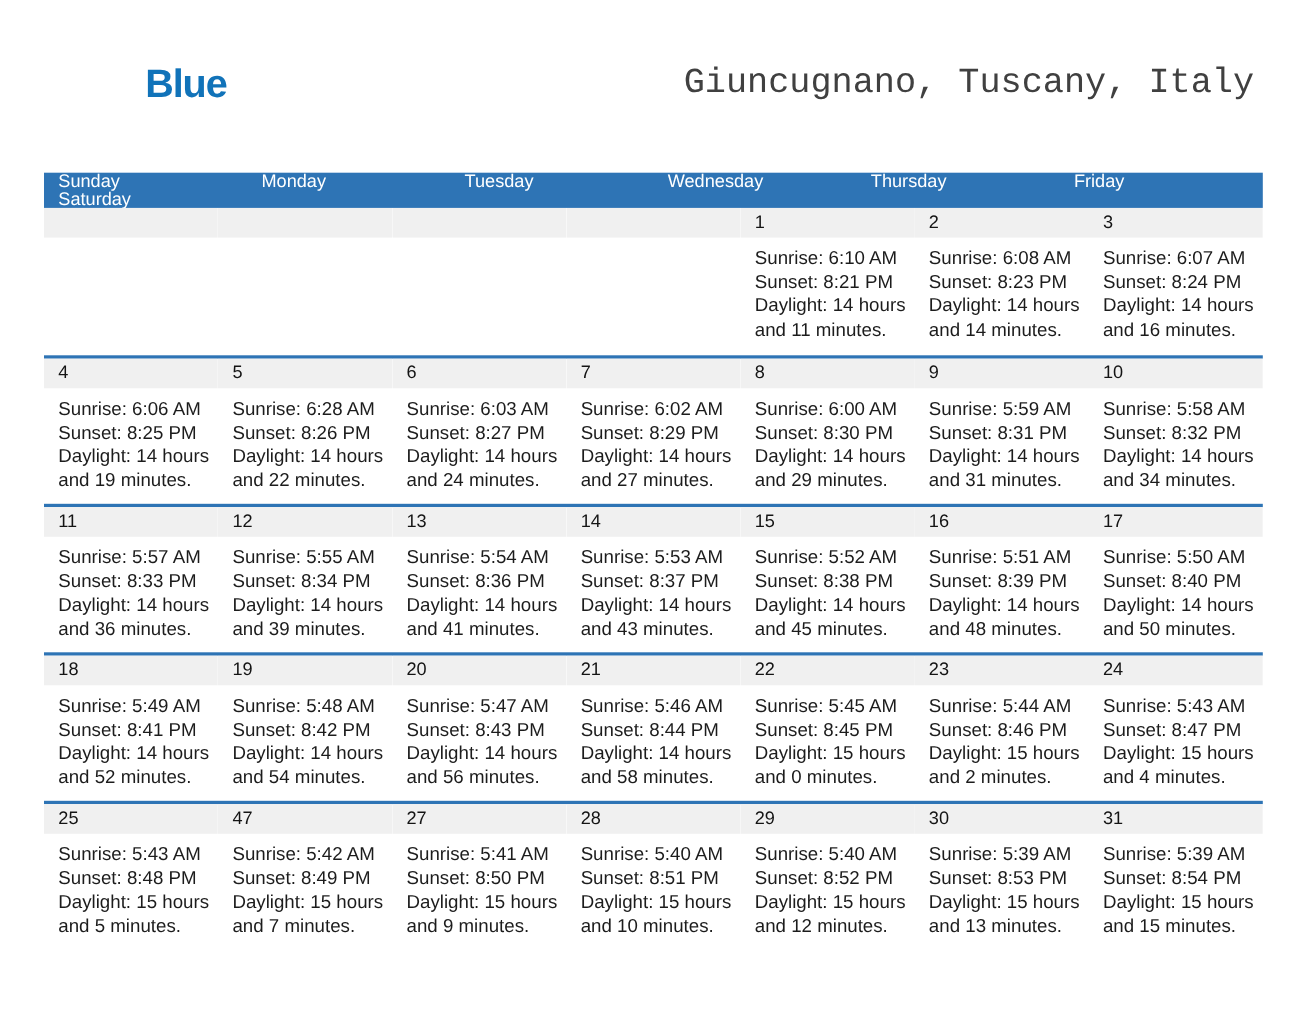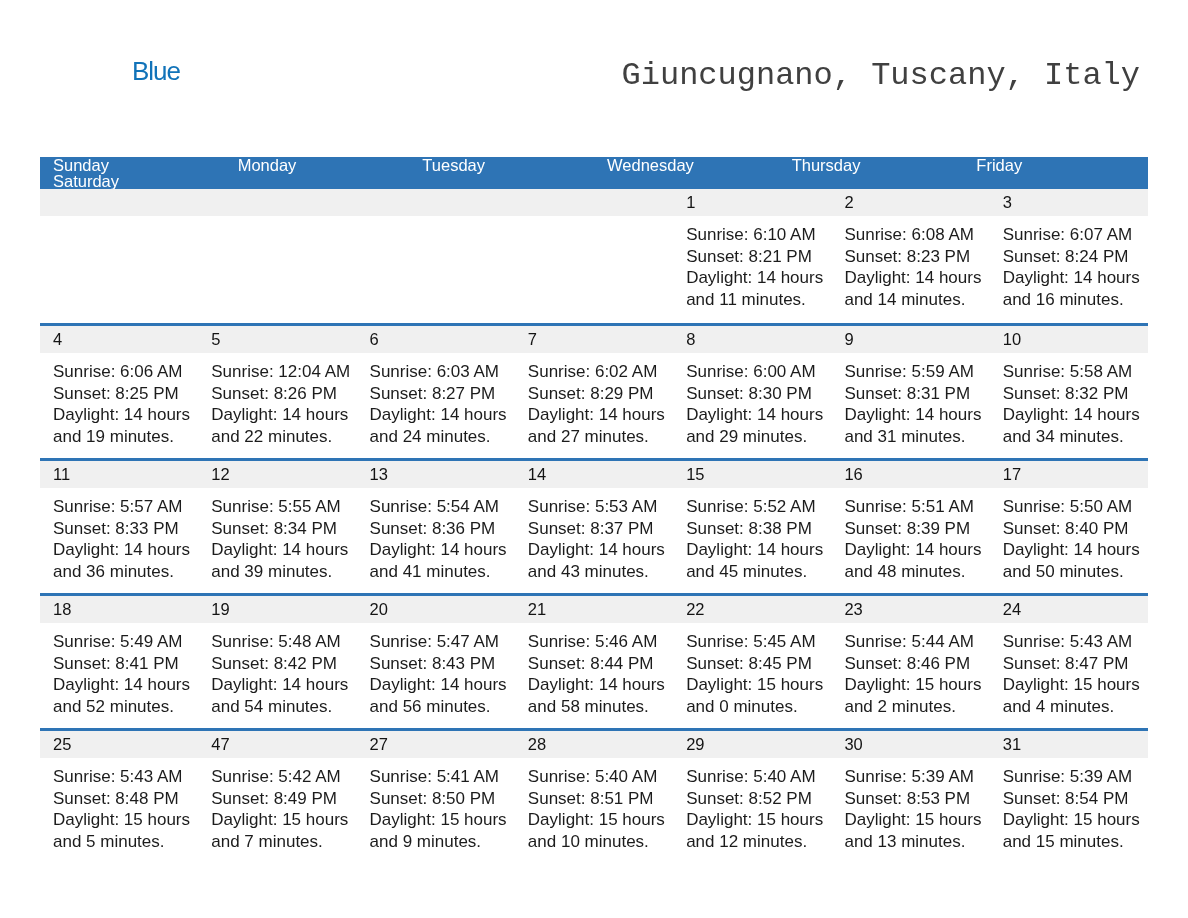--- a/index.html
+++ b/index.html
@@ -27,23 +27,23 @@
   .logo-general {
     font-size: 36px; letter-spacing: -1px;
     color: var(--logo-black); line-height: 1;
   }
   .logo-triangle {
     width: 46px; height: 31px; margin-left: 3px;
     background: var(--triangle);
     clip-path: polygon(8% 0, 100% 100%, 0 100%);
   }
   .logo-blue {
-    font-size: 26px; letter-spacing: -1px;
+    font-size: 36px; letter-spacing: -1px;
     color: var(--logo-blue); line-height: 1;
-    margin-top: 2px; padding-left: 77px;
+    margin-top: 2px; padding-left: 77px; font-weight: bold;
   }
   
   .title-block { position: absolute; right: 48px; top: 52px; text-align: right; }
   .page-title { font-size: 43px; font-weight: 400; color: #111; line-height: 1.15; margin: 0; }
   .page-subtitle { font-size: 32px; font-weight: 400; color: #404040; margin-top: 5px; font-family: Liberation Mono, monospace; }
   
   .calendar { position: absolute; left: 40px; top: 157px; width: 1108px; }
   .cal-header {
     display: grid; grid-template-columns: repeat(6, 1fr);
     background: var(--header-bg); height: 32px; align-items: center;
@@ -139,21 +139,21 @@
             <div class="day-details">
               <div>Sunrise: 6:06 AM</div>
               <div>Sunset: 8:25 PM</div>
               <div>Daylight: 14 hours</div>
               <div>and 19 minutes.</div>
             </div>
           </div>
           <div class="day-cell">
             <div class="day-band">5</div>
             <div class="day-details">
-              <div>Sunrise: 12:04 AM</div>
+              <div>Sunrise: 6:28 AM</div>
               <div>Sunset: 8:26 PM</div>
               <div>Daylight: 14 hours</div>
               <div>and 22 minutes.</div>
             </div>
           </div>
           <div class="day-cell">
             <div class="day-band">6</div>
             <div class="day-details">
               <div>Sunrise: 6:03 AM</div>
               <div>Sunset: 8:27 PM</div>

